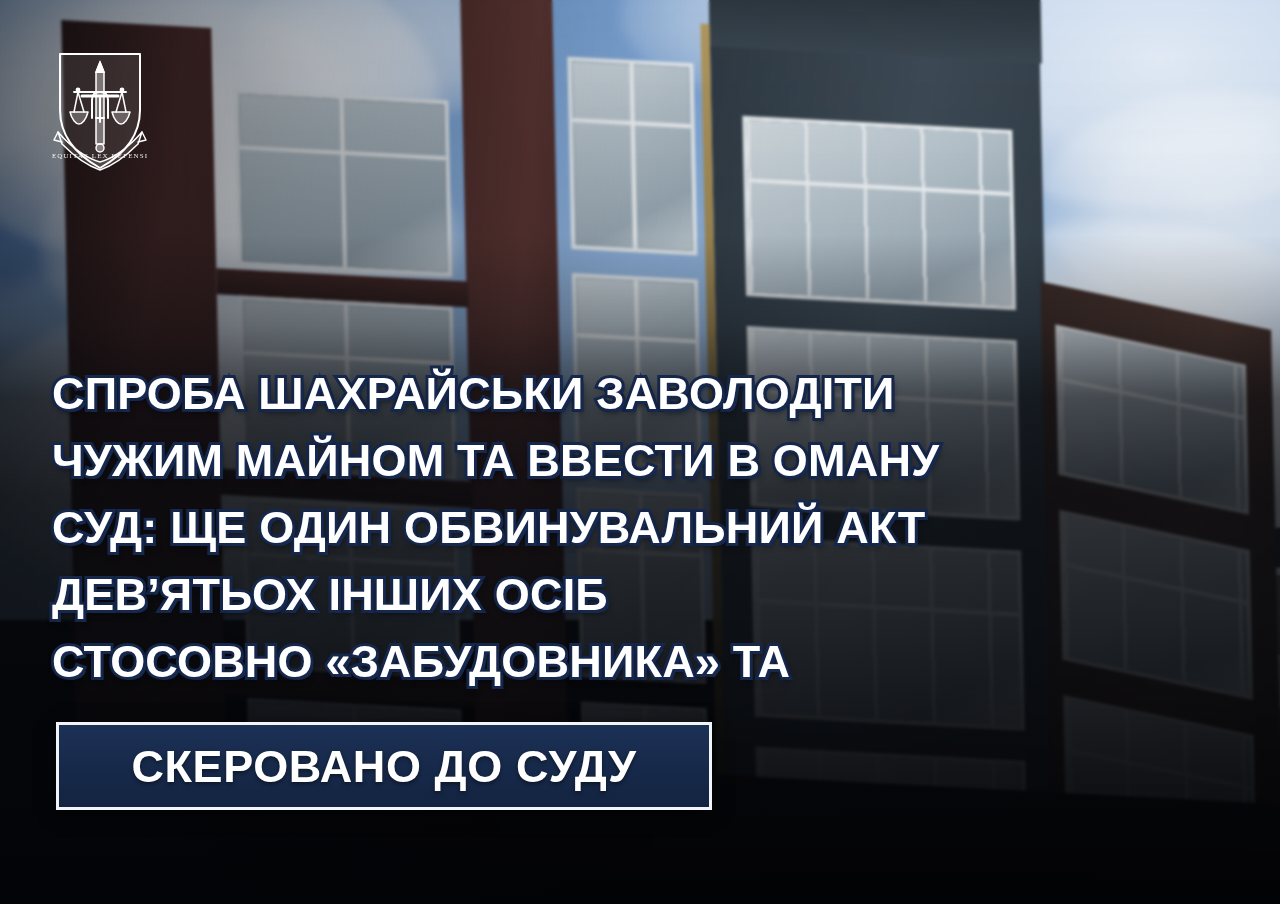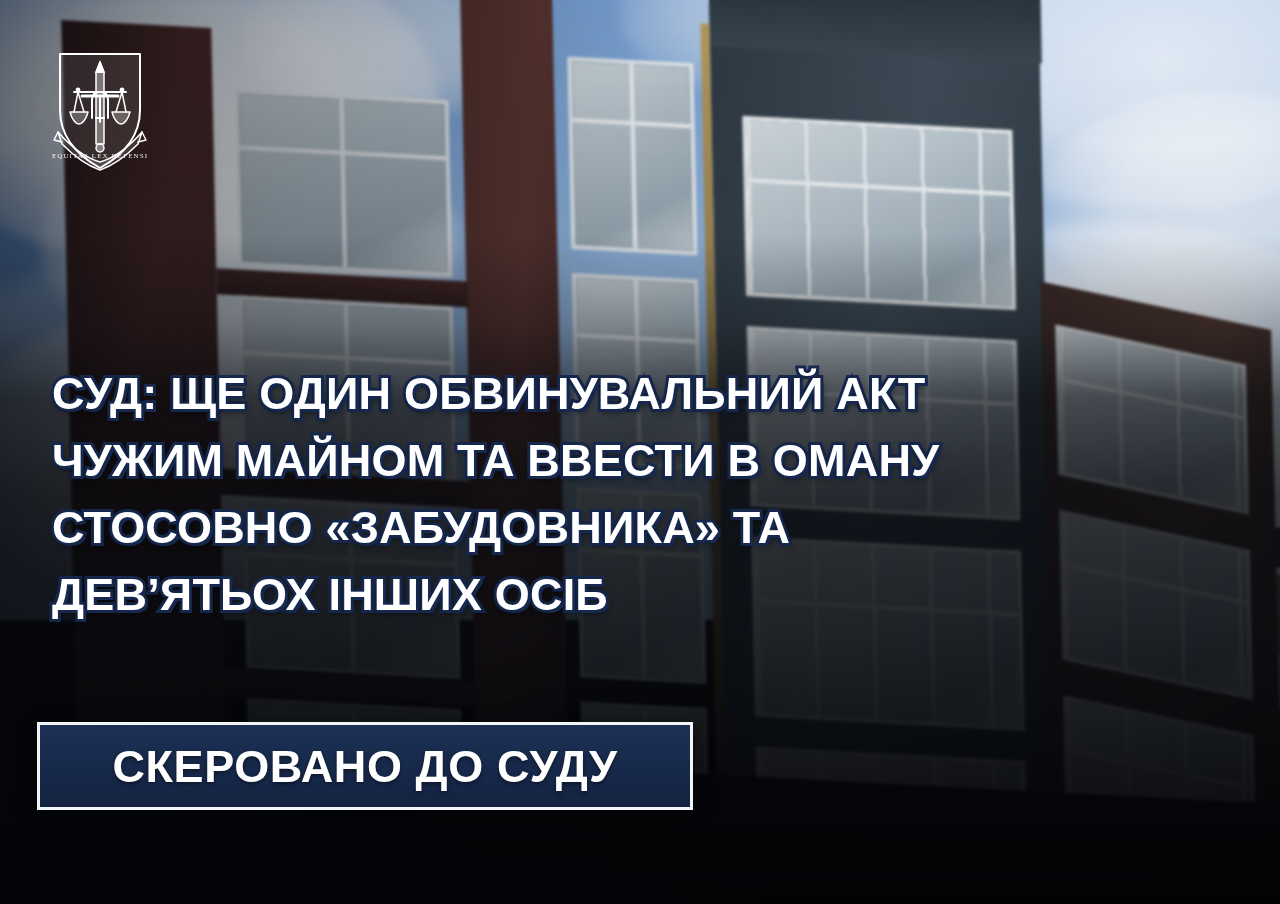--- a/index.html
+++ b/index.html
@@ -229,21 +229,21 @@
     paint-order:stroke fill;
     text-shadow:
        3px 3px 0 #16284d,
       -1px 2px 0 #16284d,
        2px 4px 6px rgba(0,0,0,.55);
   }
   .headline .hl { display:block; white-space:nowrap; }
 
   
   .badge {
-    position:absolute; left:37px; top:722px;
+    position:absolute; left:56px; top:722px;
     width:656px; height:88px;
     background:linear-gradient(180deg,#1c3156 0%,#17294a 55%,#132341 100%);
     border:3px solid #f2f5f8;
     display:flex; align-items:center; justify-content:center;
     z-index:6;
     box-shadow:0 4px 16px rgba(0,0,0,.55);
   }
   .badge-text {
     color:#ffffff;
     font-size:45px;
@@ -360,23 +360,24 @@
       <path d="M90 84 L94 92 L86 94" stroke-width="1.4"></path>
 
       <g stroke="none" fill="#ffffff" opacity=".92">
         <text x="48" y="110" font-family="Liberation Serif, serif" font-size="7" text-anchor="middle" letter-spacing="1.1">AEQUITAS  LEX  DEFENSIO</text>
       </g>
     </svg>
 
   </div>
 
   <div class="headline">
+    <span class="hl">СПРОБА ШАХРАЙСЬКИ ЗАВОЛОДІТИ</span>
+    <span class="hl">ЧУЖИМ МАЙНОМ ТА ВВЕСТИ В ОМАНУ</span>
     <span class="hl">СУД: ЩЕ ОДИН ОБВИНУВАЛЬНИЙ АКТ</span>
-    <span class="hl">ЧУЖИМ МАЙНОМ ТА ВВЕСТИ В ОМАНУ</span>
+    <span class="hl">ДЕВ’ЯТЬОХ ІНШИХ ОСІБ</span>
     <span class="hl">СТОСОВНО «ЗАБУДОВНИКА» ТА</span>
-    <span class="hl">ДЕВ’ЯТЬОХ ІНШИХ ОСІБ</span>
   </div>
 
   <div class="badge">
     <span class="badge-text">СКЕРОВАНО ДО СУДУ</span>
   </div>
 
 </div>
 
 </body></html>

